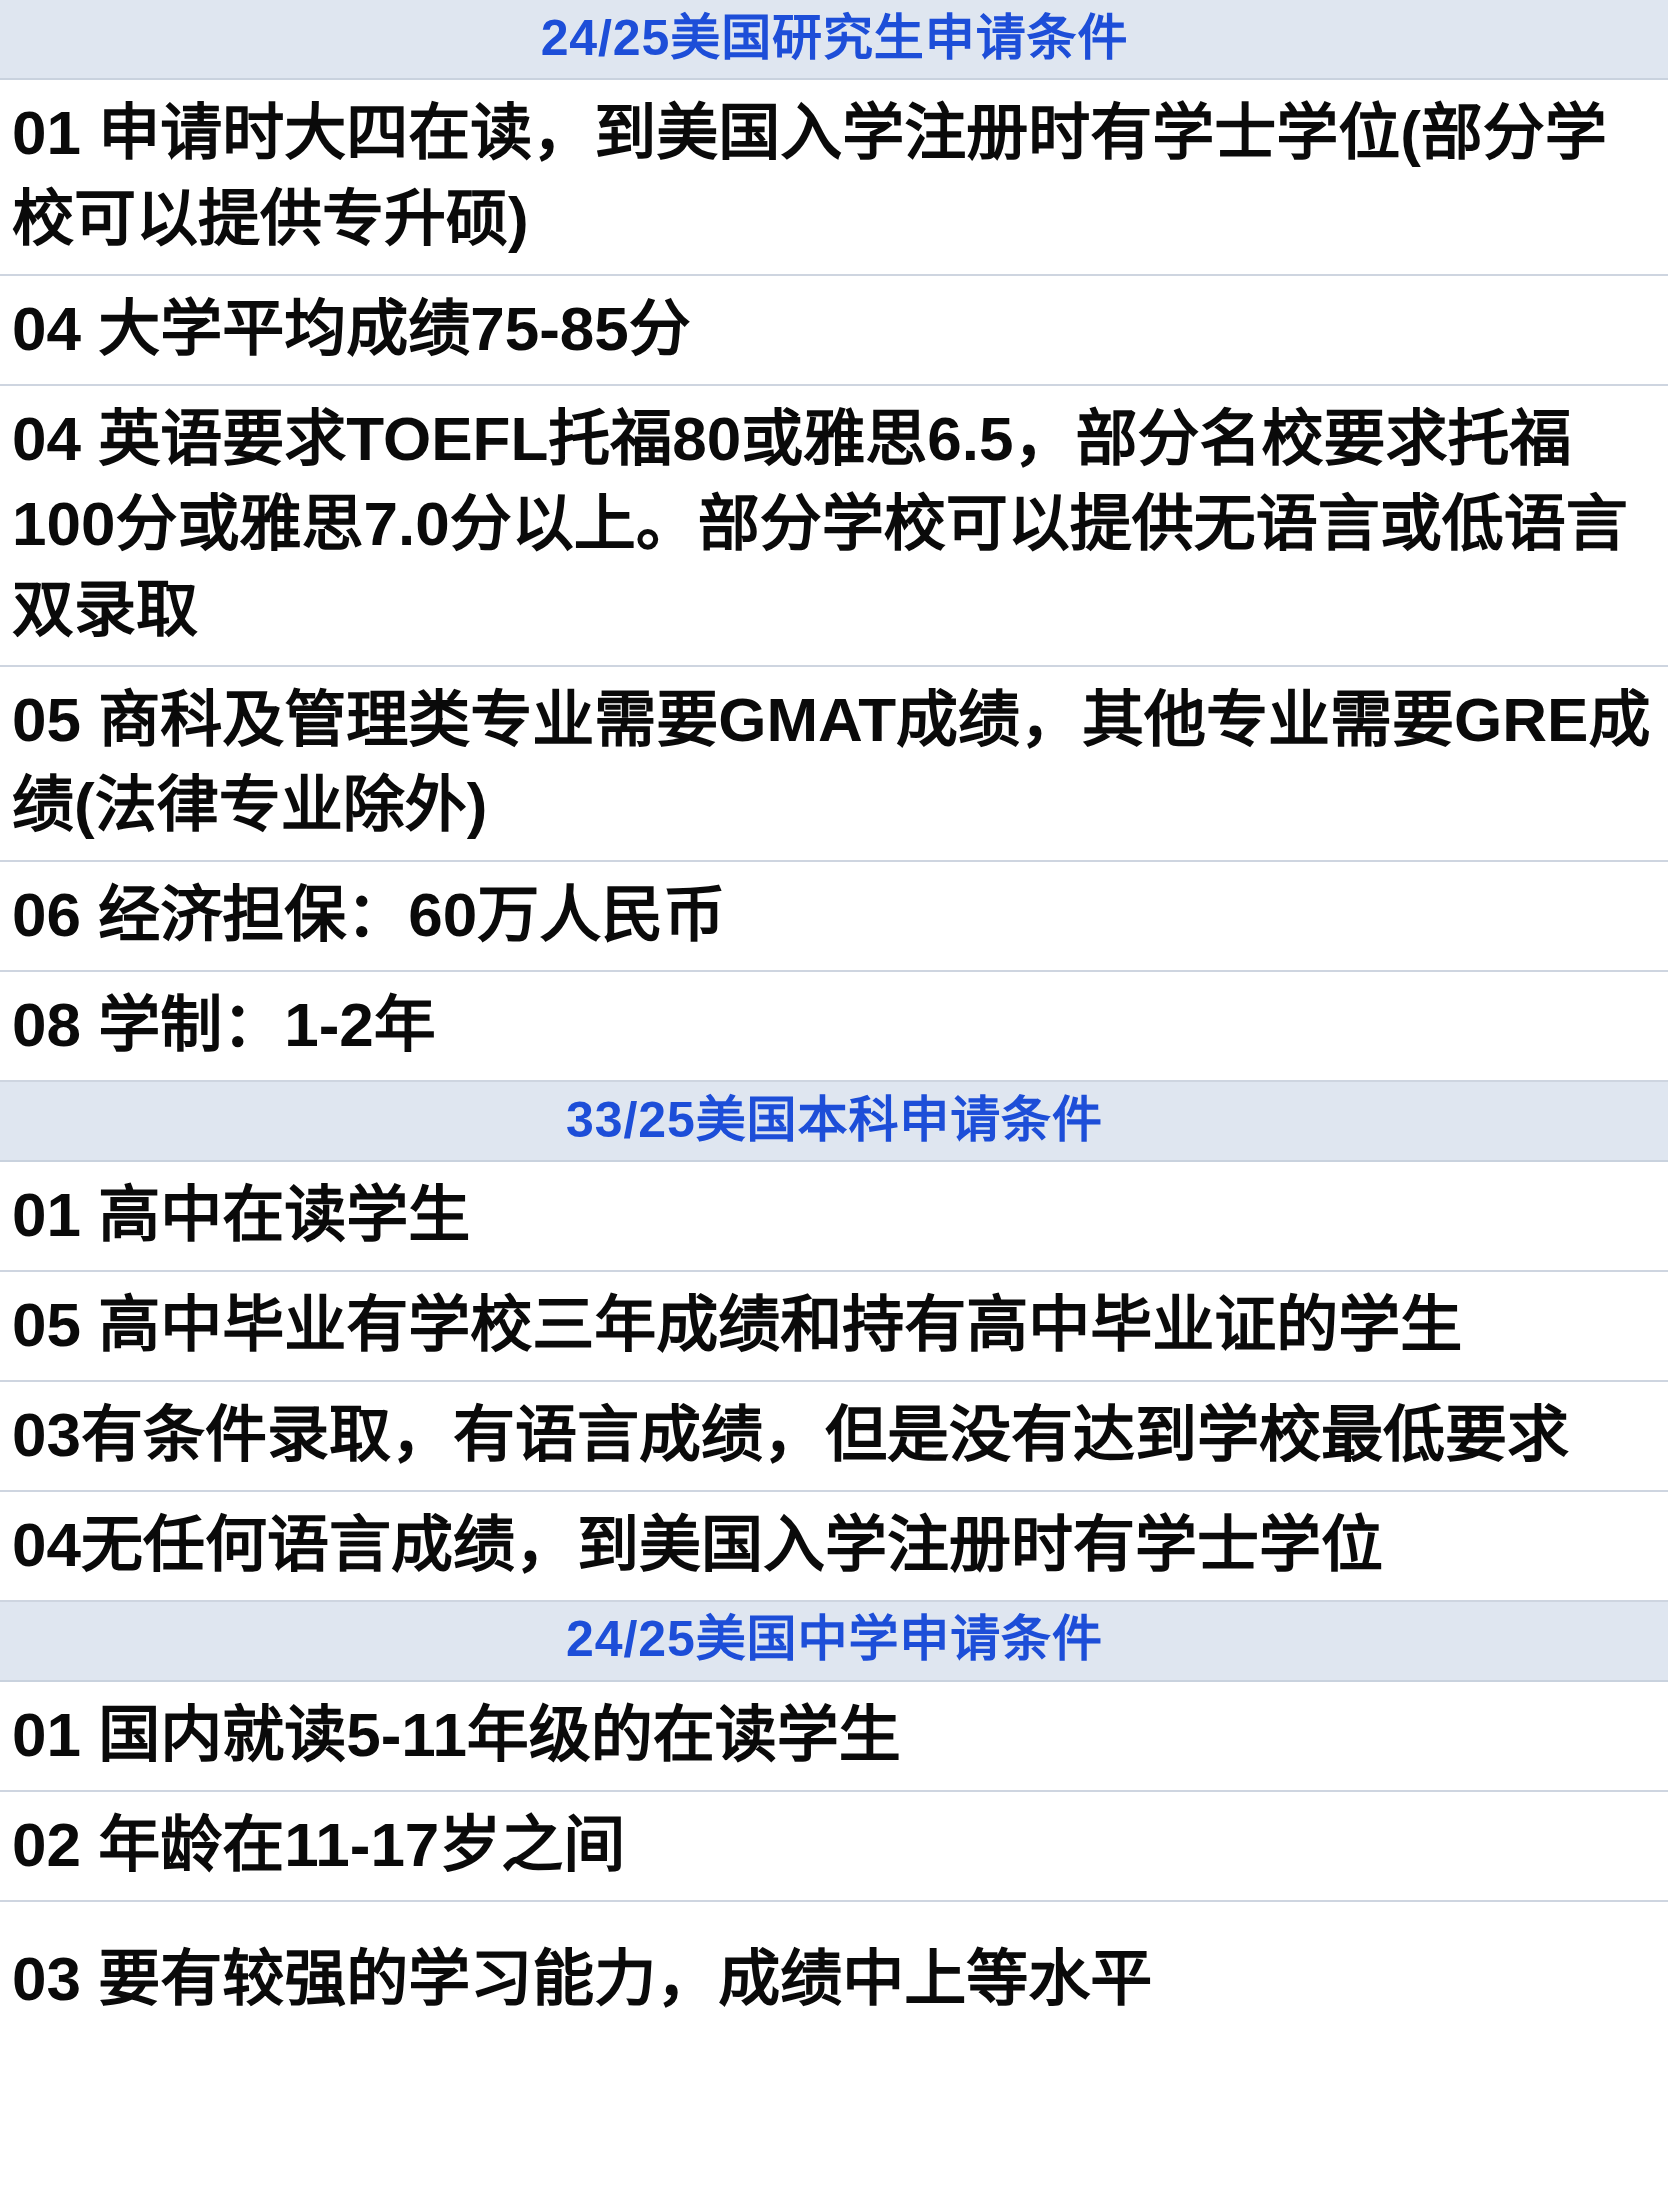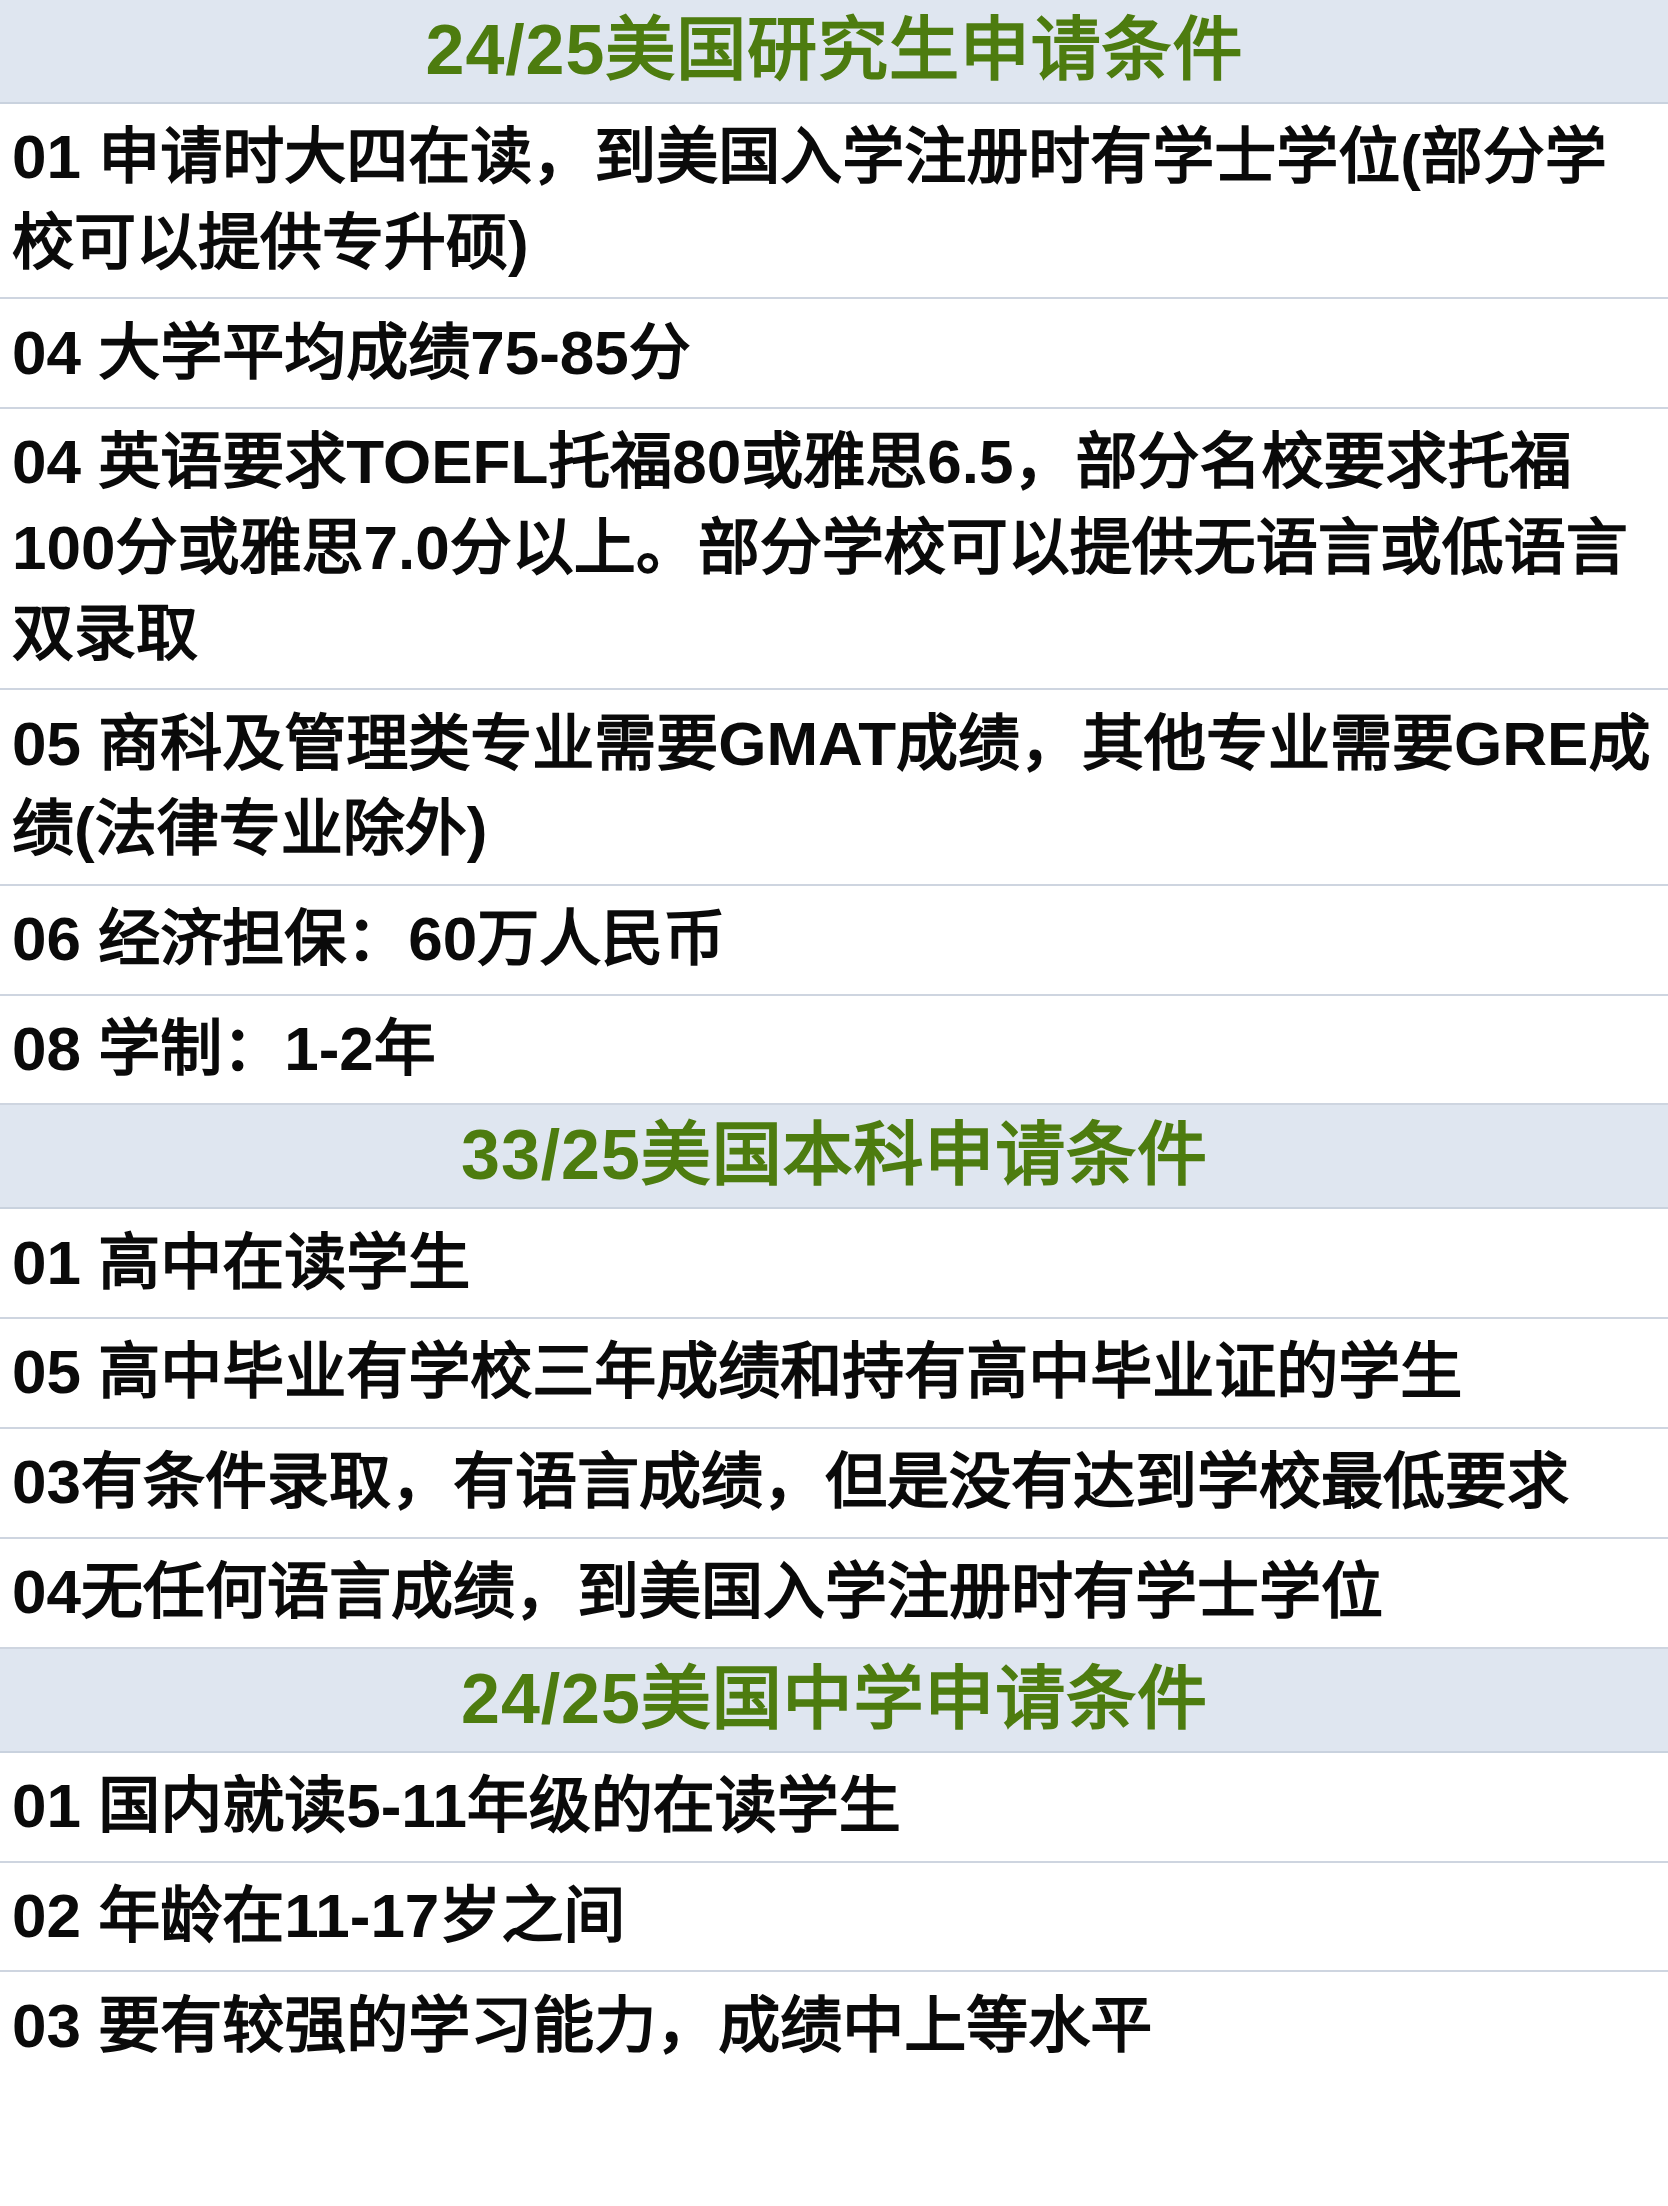--- a/index.html
+++ b/index.html
@@ -18,39 +18,40 @@
     min-height: 2207px;
     background: #ffffff;
     box-sizing: border-box;
     display: flex;
     flex-direction: column;
   }
   .section-title {
     background: #dfe6f0;
     text-align: center;
     font-weight: bold;
-    font-size: 70px;
+    font-size: 50px;
     line-height: 1.18;
     letter-spacing: 0.9px;
     padding: 8.7px 0 10.4px 0;
-    color: #4d7c0f;
+    color: #1d4ed8;
     border-bottom: 2.6px solid #c9d2de;
   }
   .row {
     border-bottom: 2.6px solid #ced5e0;
     padding: 10.4px 12px 12px 12px;
     font-size: 62px;
     font-weight: bold;
     line-height: 1.38;
     color: #0a0a0a;
     box-sizing: border-box;
     letter-spacing: 0px;
   }
   .row:last-child {
     border-bottom: none;
+    margin-top: 24px;
   }
 </style>
 </head>
 <body>
 
 <div class="page">
 
   <div class="section-title">24/25美国研究生申请条件</div>
   <div class="row">01 申请时大四在读，到美国入学注册时有学士学位(部分学校可以提供专升硕)</div>
   <div class="row">04 大学平均成绩75-85分</div>

